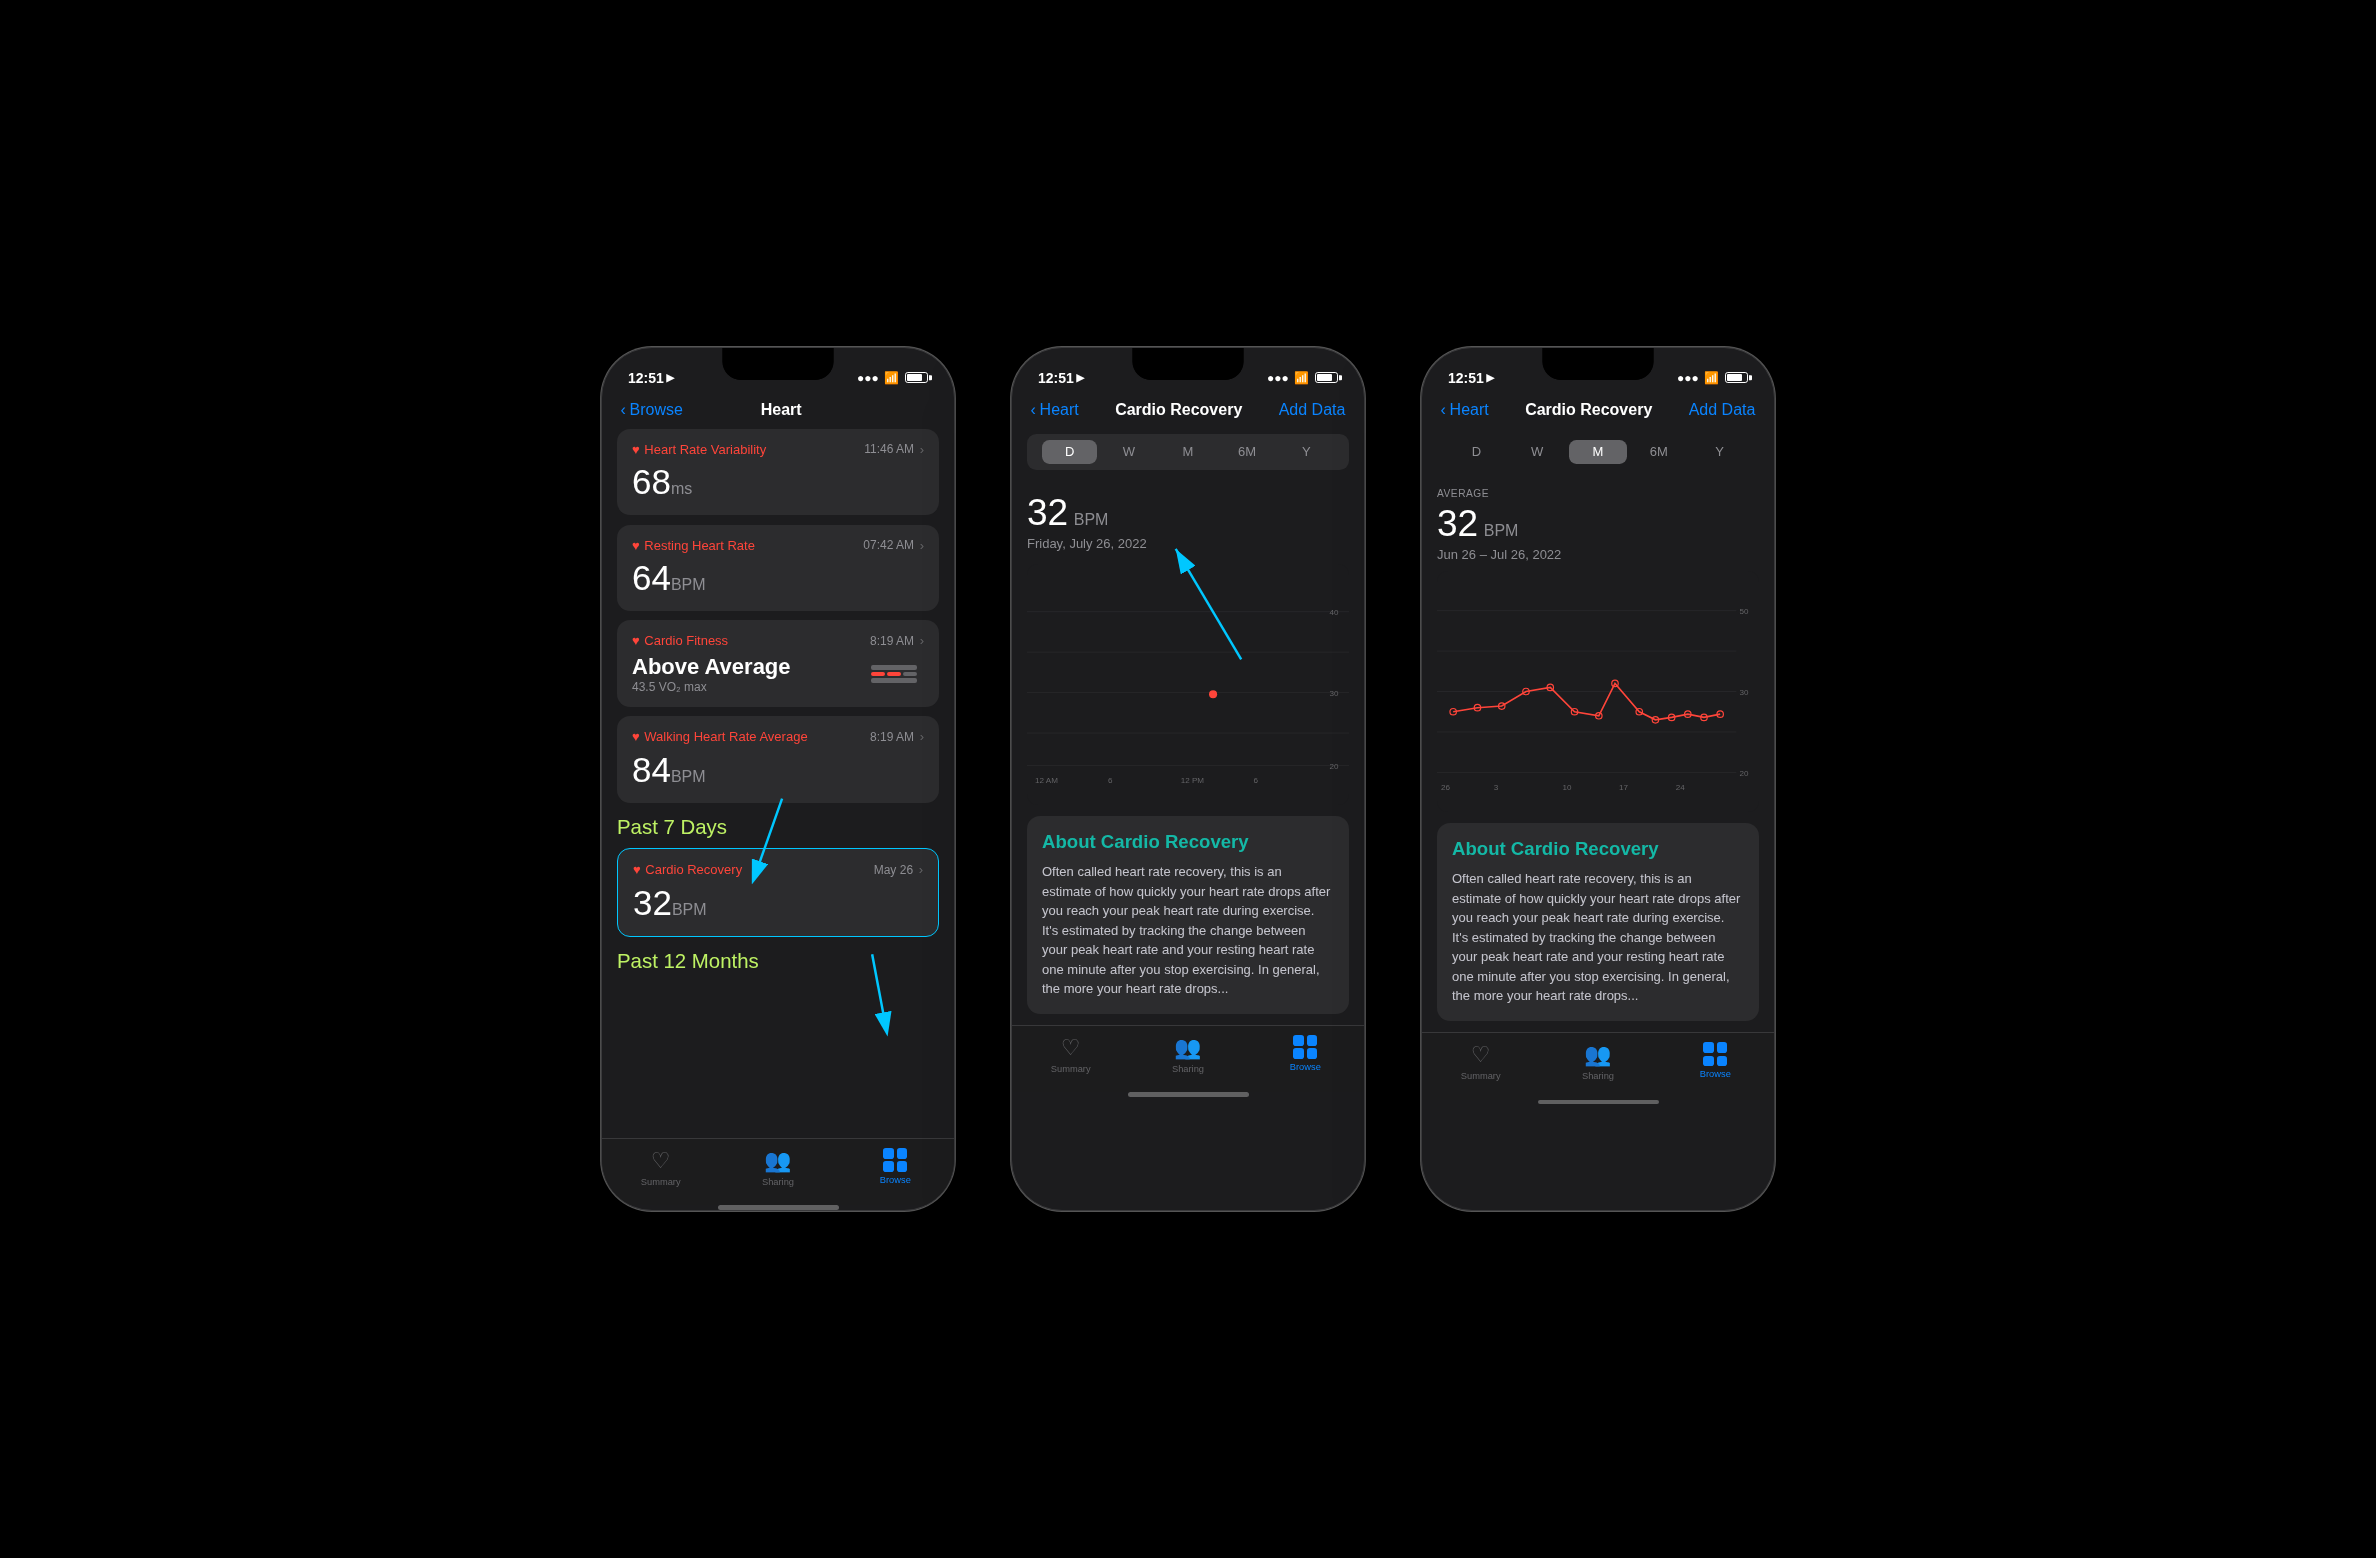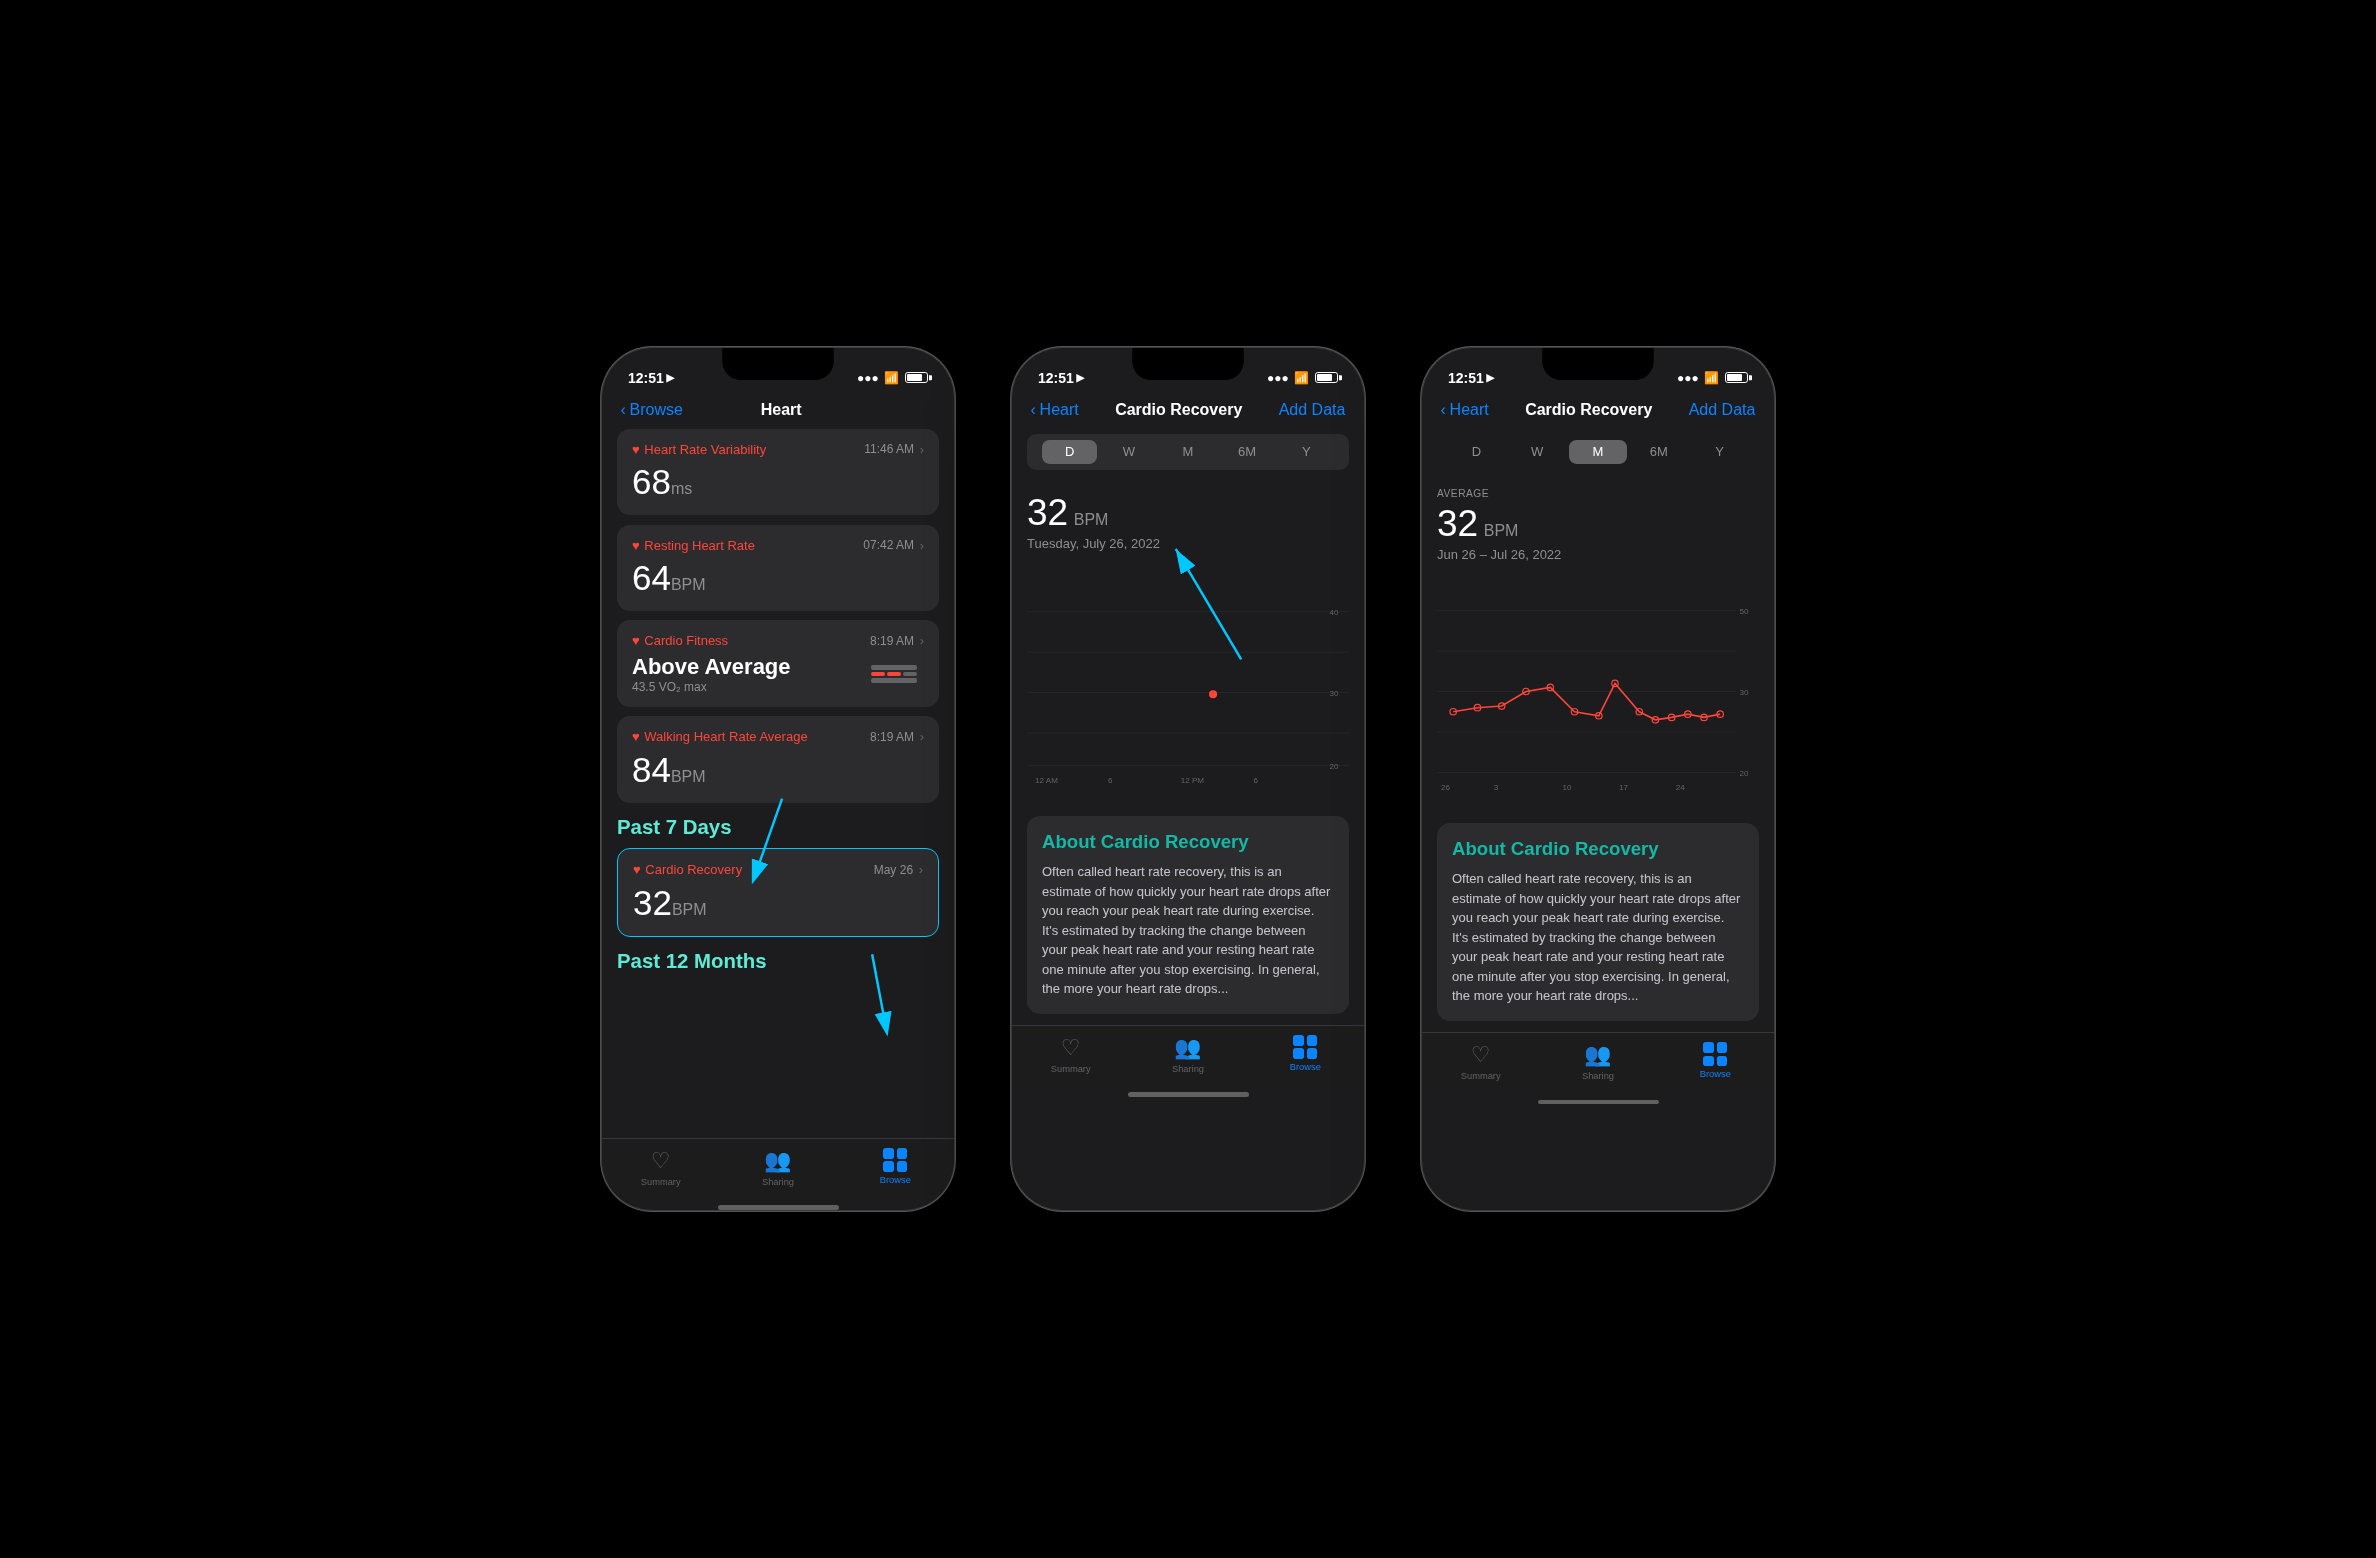--- a/index.html
+++ b/index.html
@@ -171,23 +171,23 @@
       font-size: 13px;
     }
 
     
     .health-card.highlighted {
       border: 1.9px solid #00c7ff;
     }
 
     
     .section-header {
-      color: #5eead4;
+      color: #bef264;
       font-size: 20.4px;
-      font-weight: 700;
+      font-weight: 400;
       margin: 13px 0 9.3px;
     }
 
     
     .tab-bar {
       display: flex;
       justify-content: space-around;
       align-items: flex-start;
       padding: 9.3px 0 18.6px;
       background: rgba(28,28,30,0.95);
@@ -516,21 +516,21 @@
       <div class="time-btn">W</div>
       <div class="time-btn">M</div>
       <div class="time-btn">6M</div>
       <div class="time-btn">Y</div>
     </div>
 
     <div class="chart-value-display">
       <div class="chart-big-value">
         32<span class="unit">BPM</span>
       </div>
-      <div class="chart-date">Tuesday, July 26, 2022</div>
+      <div class="chart-date">Friday, July 26, 2022</div>
     </div>
 
     <div class="chart-area">
       <svg class="chart-svg" viewBox="0 0 398 260">
 
         <line x1="0" y1="40" x2="398" y2="40" stroke="#38383a" stroke-width="0.5"></line>
         <line x1="0" y1="90" x2="398" y2="90" stroke="#38383a" stroke-width="0.5"></line>
         <line x1="0" y1="140" x2="398" y2="140" stroke="#38383a" stroke-width="0.5"></line>
         <line x1="0" y1="190" x2="398" y2="190" stroke="#38383a" stroke-width="0.5"></line>
         <line x1="0" y1="230" x2="398" y2="230" stroke="#38383a" stroke-width="0.5"></line>

